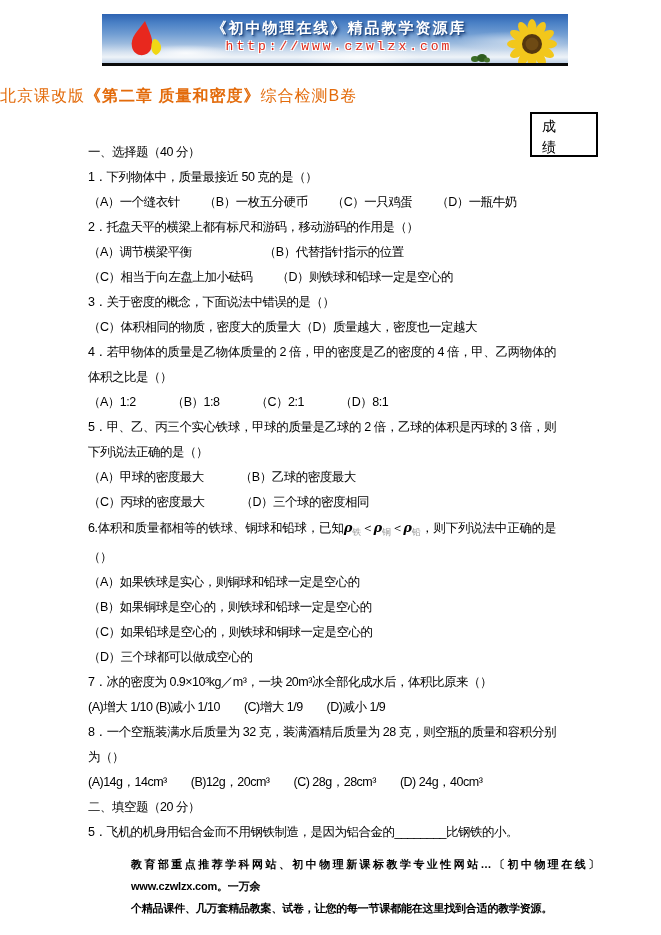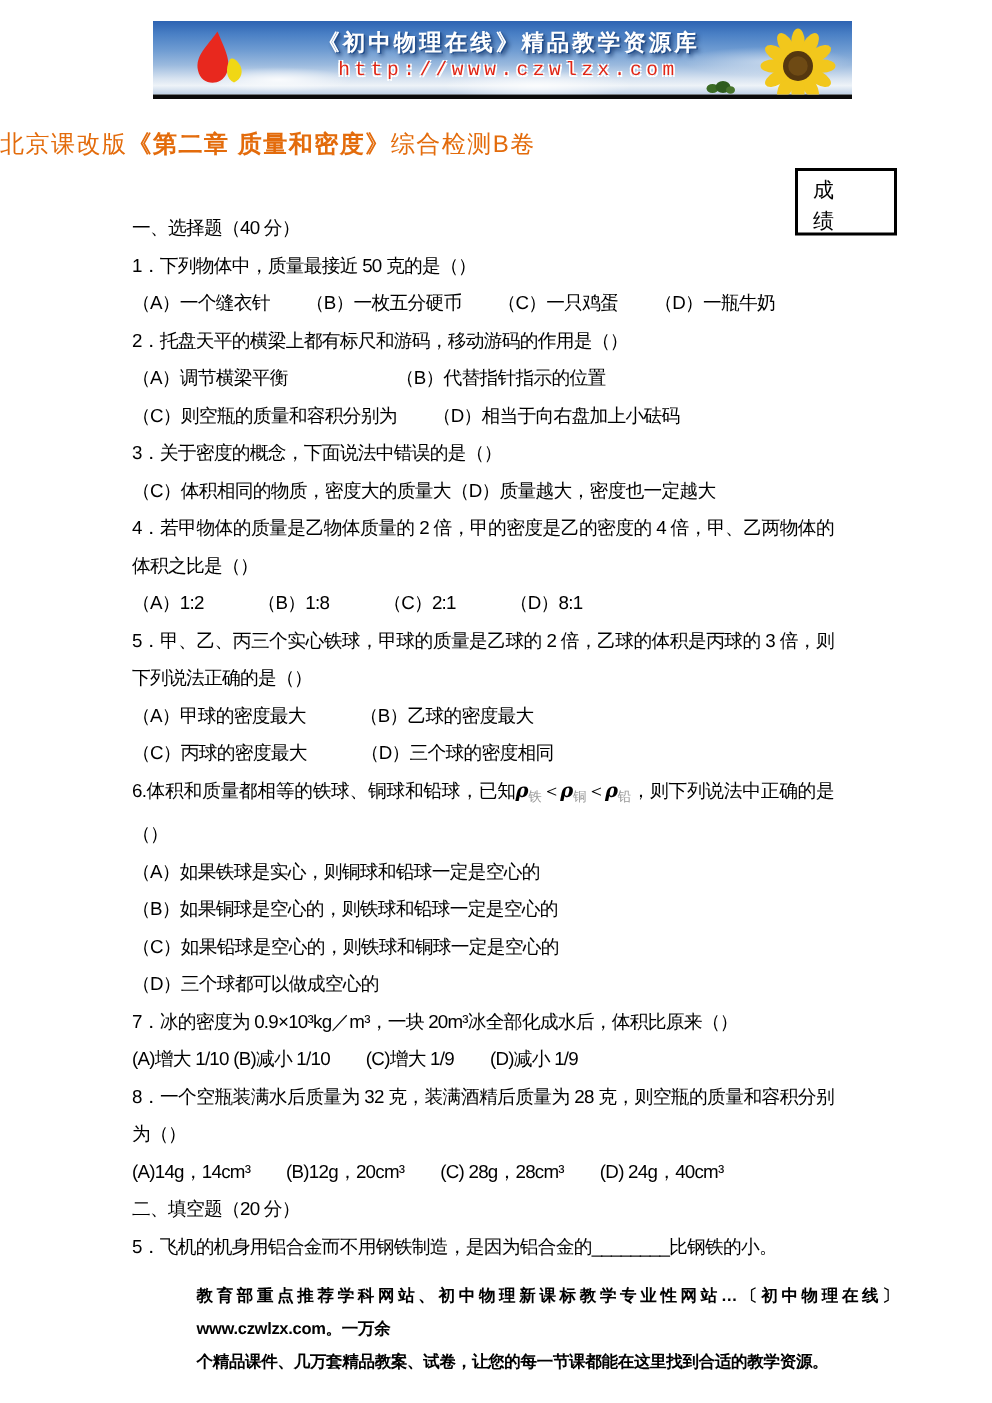--- a/index.html
+++ b/index.html
@@ -143,21 +143,21 @@
 
   <div class="body-text">
 
     <div class="line">一、选择题（40 分）</div>
 
     <div class="line">1．下列物体中，质量最接近 50 克的是（）</div>
     <div class="line">（A）一个缝衣针　　（B）一枚五分硬币　　（C）一只鸡蛋　　（D）一瓶牛奶</div>
 
     <div class="line">2．托盘天平的横梁上都有标尺和游码，移动游码的作用是（）</div>
     <div class="line">（A）调节横梁平衡　　　　　　（B）代替指针指示的位置</div>
-    <div class="line">（C）则空瓶的质量和容积分别为　　（D）相当于向右盘加上小砝码</div>
+    <div class="line">（C）相当于向左盘上加小砝码　　（D）则铁球和铅球一定是空心的</div>
 
     <div class="line">3．关于密度的概念，下面说法中错误的是（）</div>
     <div class="line">（C）体积相同的物质，密度大的质量大（D）质量越大，密度也一定越大</div>
 
     <div class="line">4．若甲物体的质量是乙物体质量的 2 倍，甲的密度是乙的密度的 4 倍，甲、乙两物体的体积之比是（）</div>
     <div class="line">（A）1:2　　　（B）1:8　　　（C）2:1　　　（D）8:1</div>
 
     <div class="line">5．甲、乙、丙三个实心铁球，甲球的质量是乙球的 2 倍，乙球的体积是丙球的 3 倍，则下列说法正确的是（）</div>
     <div class="line">（A）甲球的密度最大　　　（B）乙球的密度最大</div>
     <div class="line">（C）丙球的密度最大　　　（D）三个球的密度相同</div>

